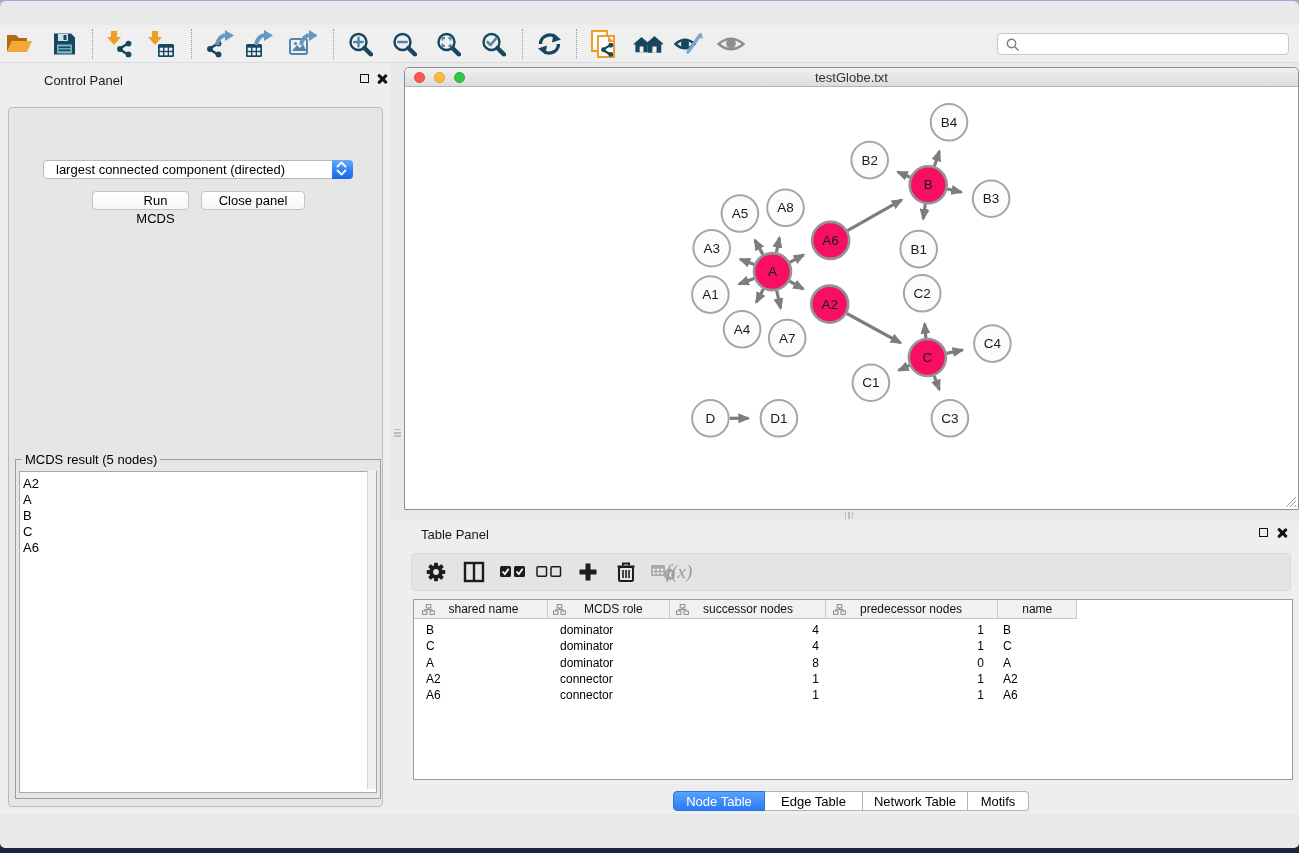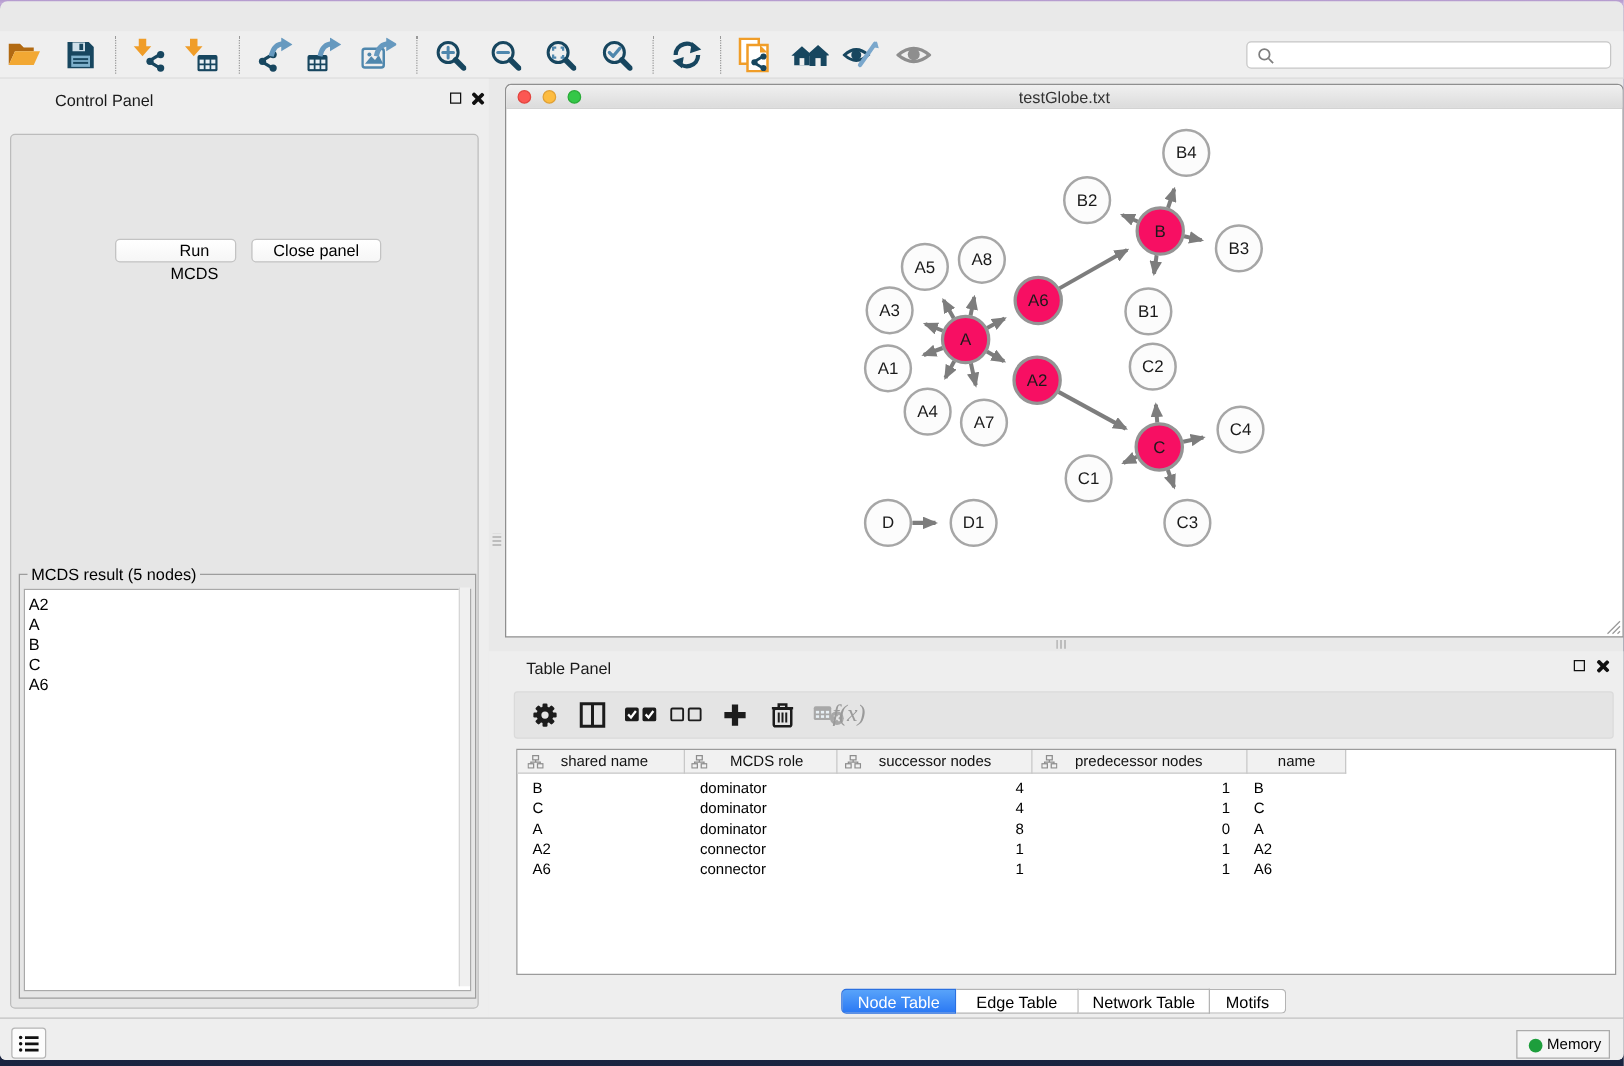--- a/index.html
+++ b/index.html
@@ -232,20 +232,28 @@
           <path d="M9.8 9.8 L13.5 13.5" stroke="#7e7e7e" stroke-width="1.4"></path>
         </svg>
       </div>
     </div>
 
   <div class="cpanel">
     <div class="phead" style="position:absolute;left:12px;top:10px;margin-left:32px;">Control Panel</div>
     <div class="float-ic" style="left:360px;top:11px;"></div>
     <div class="close-ic" style="left:377px;top:11px;"></div>
     <div class="cp-border"></div>
+    <div class="combo">largest connected component (directed)
+      <div class="step">
+        <svg width="19" height="17" viewBox="0 0 19 17" style="position:absolute;left:0;top:0;">
+          <path d="M5.5 6.5 L9.5 2.5 L13.5 6.5" fill="none" stroke="#fff" stroke-width="1.8" stroke-linecap="round" stroke-linejoin="round"></path>
+          <path d="M5.5 10.5 L9.5 14.5 L13.5 10.5" fill="none" stroke="#fff" stroke-width="1.8" stroke-linecap="round" stroke-linejoin="round"></path>
+        </svg>
+      </div>
+    </div>
     <div class="btn" style="left:92px;top:128px;width:97px;height:19px;line-height:18px;padding-left:30px;">Run MCDS</div>
     <div class="btn" style="left:201px;top:128px;width:104px;height:19px;line-height:18px;">Close panel</div>
     <div class="fieldset">
       <div class="legend">MCDS result (5 nodes)</div>
       <div class="mlist">
         <div>A2</div>
           <div>A</div>
           <div>B</div>
           <div>C</div>
           <div>A6</div>
@@ -464,26 +472,13 @@
     <div class="btabs">
       <div class="tab sel" style="width:92px;">Node Table</div>
       <div class="tab" style="width:98px;">Edge Table</div>
       <div class="tab" style="width:105px;">Network Table</div>
       <div class="tab" style="width:61px;">Motifs</div>
     </div>
   </div>
   <div style="position:absolute;left:394px;top:426px;width:7px;height:10px;background:repeating-linear-gradient(0deg,#bdbdbd 0 1.5px,#e9e9e9 1.5px 3.3px);"></div>
   <div style="position:absolute;left:845px;top:511px;width:10px;height:7px;background:repeating-linear-gradient(90deg,#bdbdbd 0 1.5px,#e9e9e9 1.5px 3.3px);"></div>
 
-  <div class="statusbar">
-    <div class="listbtn">
-      <svg width="16" height="14" viewBox="0 0 16 14" style="position:absolute;left:5px;top:5px;">
-        <circle cx="1.5" cy="2" r="1.4" fill="#111"></circle>
-          <rect x="5" y="1" width="11" height="2.2" fill="#111"></rect>
-        <circle cx="1.5" cy="7" r="1.4" fill="#111"></circle>
-          <rect x="5" y="6" width="11" height="2.2" fill="#111"></rect>
-        <circle cx="1.5" cy="12" r="1.4" fill="#111"></circle>
-          <rect x="5" y="11" width="11" height="2.2" fill="#111"></rect>
-      </svg>
-    </div>
-    <div class="membtn">Memory<div class="memdot"></div></div>
-  </div>
 </div>
 
 </body></html>

